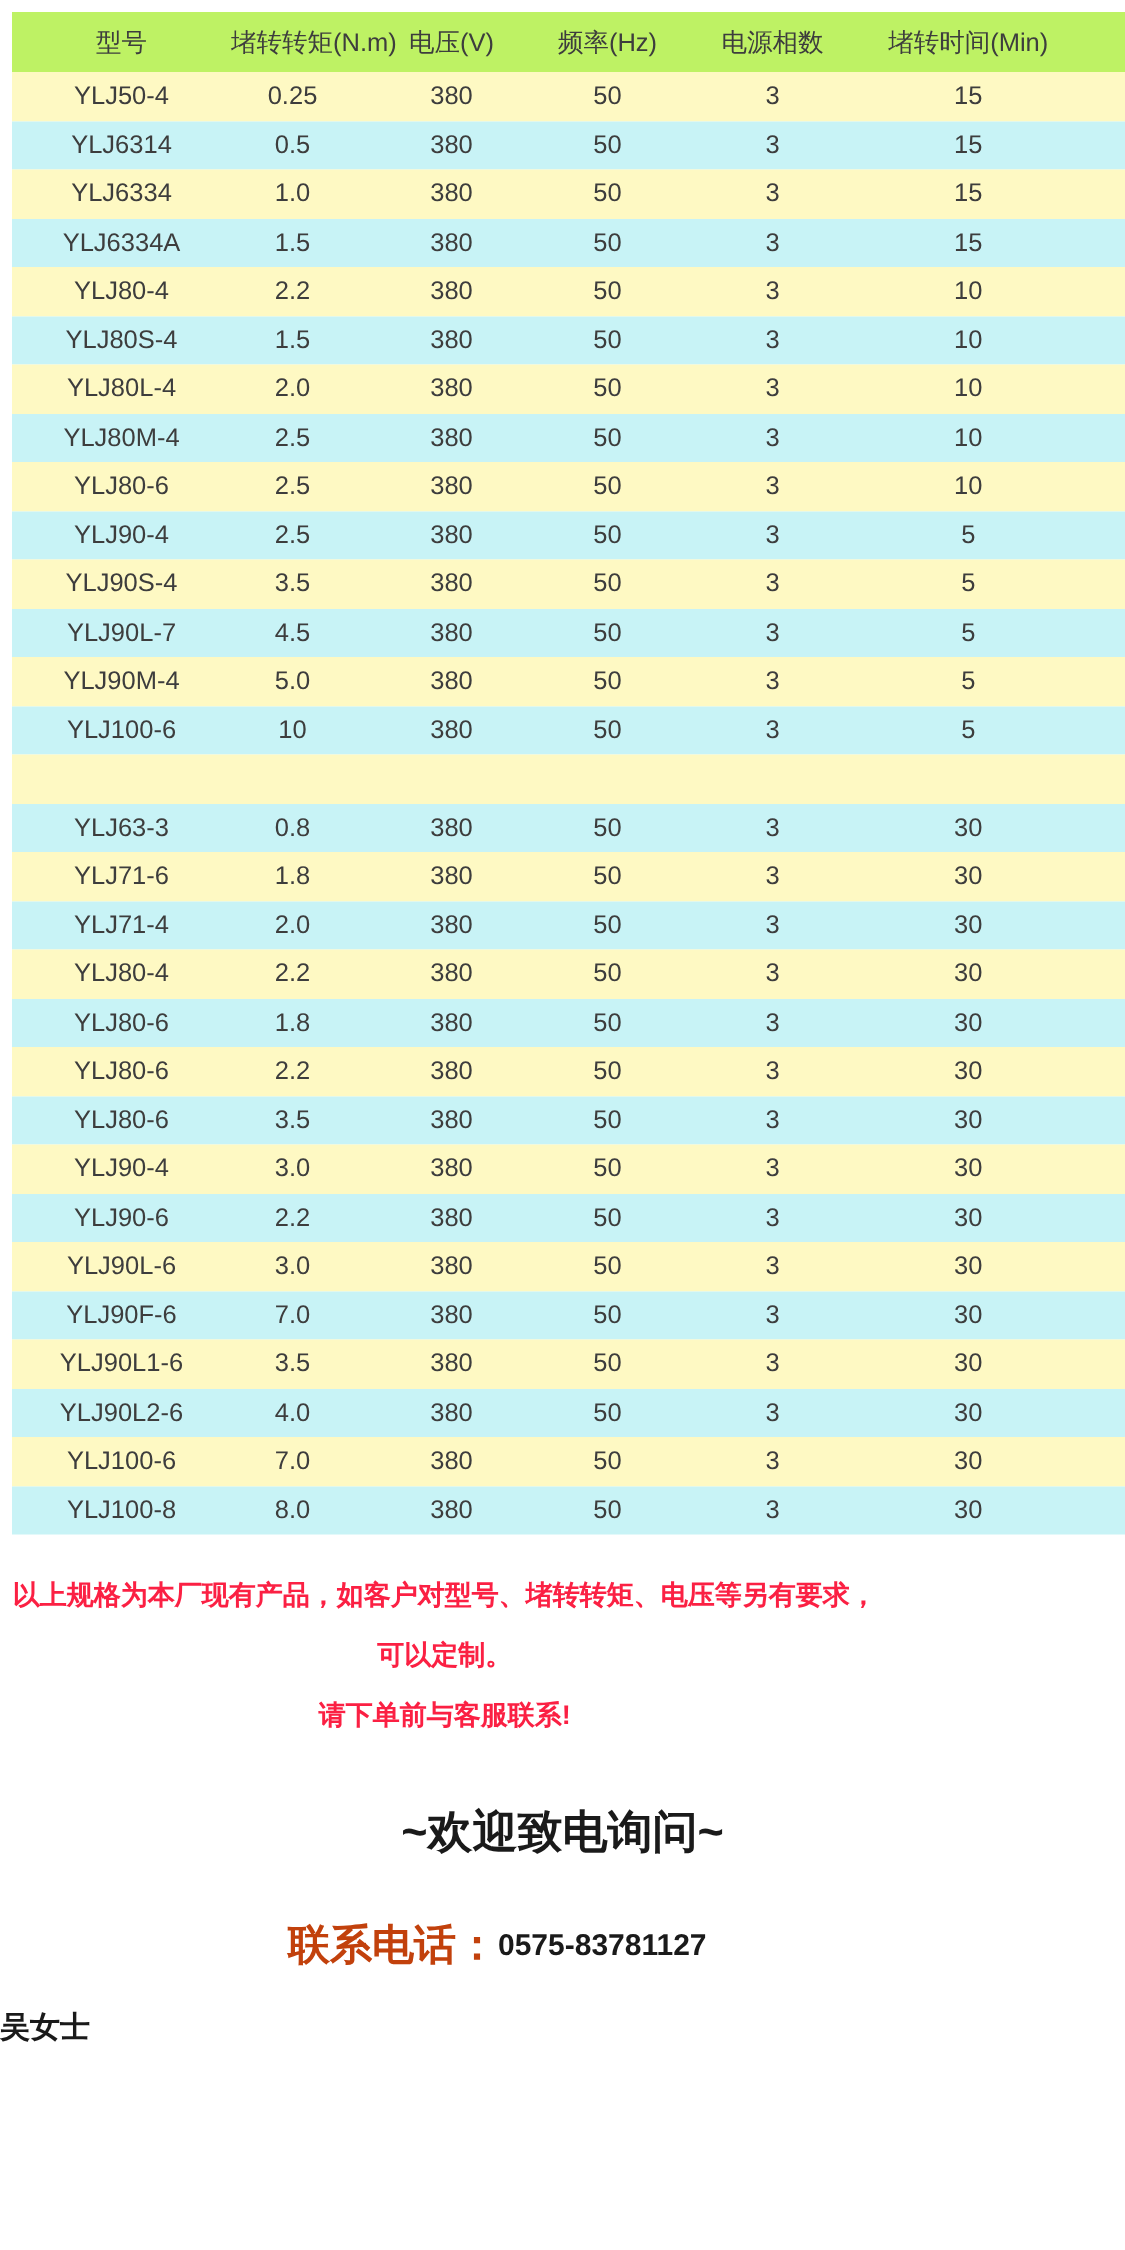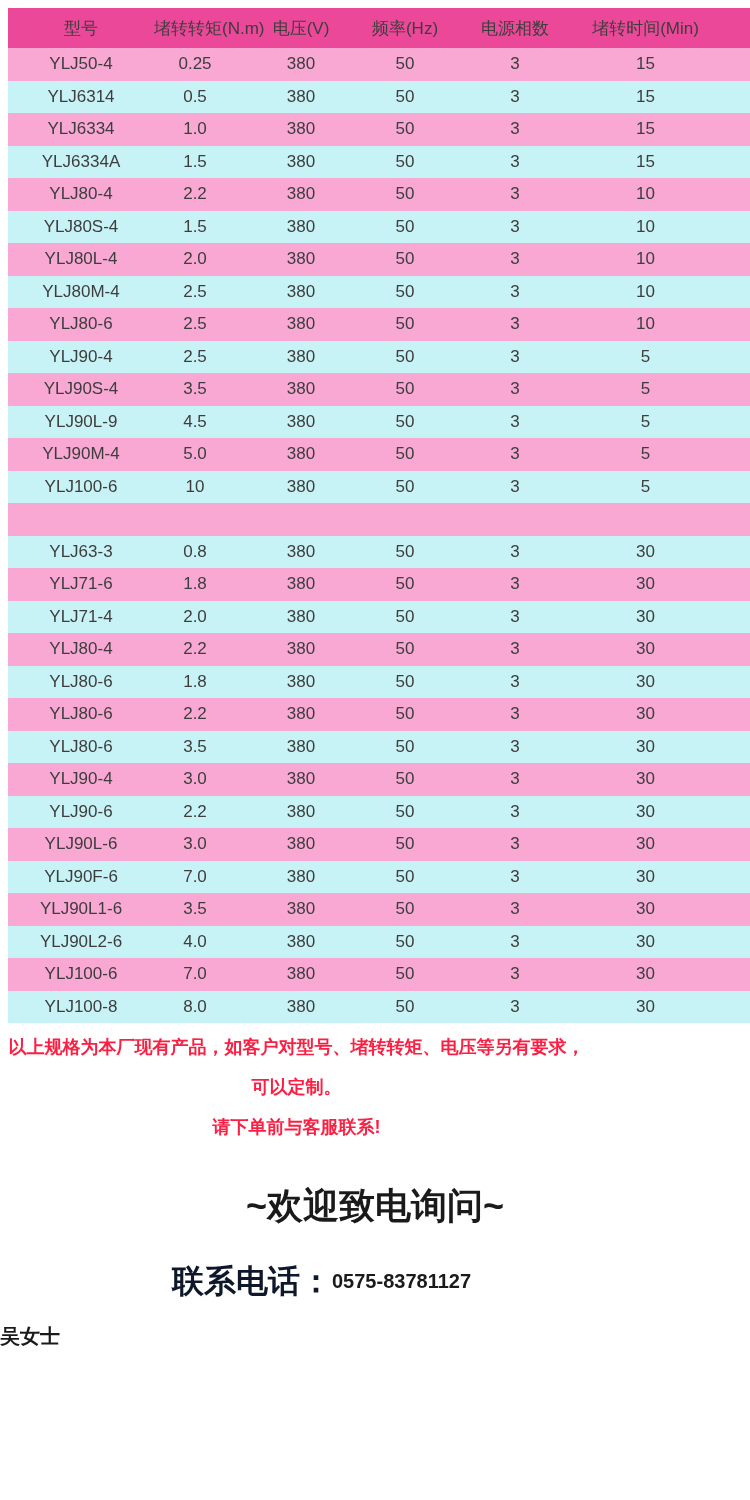--- a/index.html
+++ b/index.html
@@ -27,58 +27,58 @@
     text-align: center;
     vertical-align: middle;
     font-size: 17px;
     font-weight: 400;
     color: #3d3d3d;
     white-space: nowrap;
     overflow: visible;
   }
   table.spec-table thead tr {
     height: 40px;
-    background: #ec4899;
-  }
-  table.spec-table tbody tr { height: 32.5px; background: #f9a8d4; }
+    background: #bef264;
+  }
+  table.spec-table tbody tr { height: 32.5px; background: #fef9c3; }
   table.spec-table tbody tr:nth-child(even) { background: #c8f3f6; }
   table.spec-table th:last-child,
   table.spec-table td:last-child { padding-right: 45px; }
 
   
   .notice {
     width: 593px;
-    padding-top: 4px;
+    padding-top: 20px;
     text-align: center;
   }
   .notice-line {
     line-height: 40px;
     font-size: 18px;
     font-weight: 700;
     color: #fb2043;
   }
 
   
   .big-title {
     margin-top: 28px;
     width: 750px;
     text-align: center;
     line-height: 62px;
-    font-size: 36px;
+    font-size: 30px;
     font-weight: 600;
     color: #1a1a1a;
   }
   .contact { width: 750px; }
   .contact-row { display: flex; }
   .contact-row .lbl {
     flex: 0 0 332px;
     text-align: right;
-    font-size: 32px;
+    font-size: 28px;
     font-weight: 600;
-    color: #0f172a;
+    color: #c2410c;
   }
   .contact-row .val {
     flex: 1 1 auto;
     text-align: left;
     font-size: 20px;
     font-weight: 600;
     color: #1a1a1a;
   }
   .contact-row.phone { margin-top: 14px; }
   .contact-row.phone .lbl, .contact-row.phone .val { line-height: 60px; }
@@ -191,21 +191,21 @@
         </tr>
         <tr>
           <td>YLJ90S-4</td>
           <td>3.5</td>
           <td>380</td>
           <td>50</td>
           <td>3</td>
           <td>5</td>
         </tr>
         <tr>
-          <td>YLJ90L-9</td>
+          <td>YLJ90L-7</td>
           <td>4.5</td>
           <td>380</td>
           <td>50</td>
           <td>3</td>
           <td>5</td>
         </tr>
         <tr>
           <td>YLJ90M-4</td>
           <td>5.0</td>
           <td>380</td>

